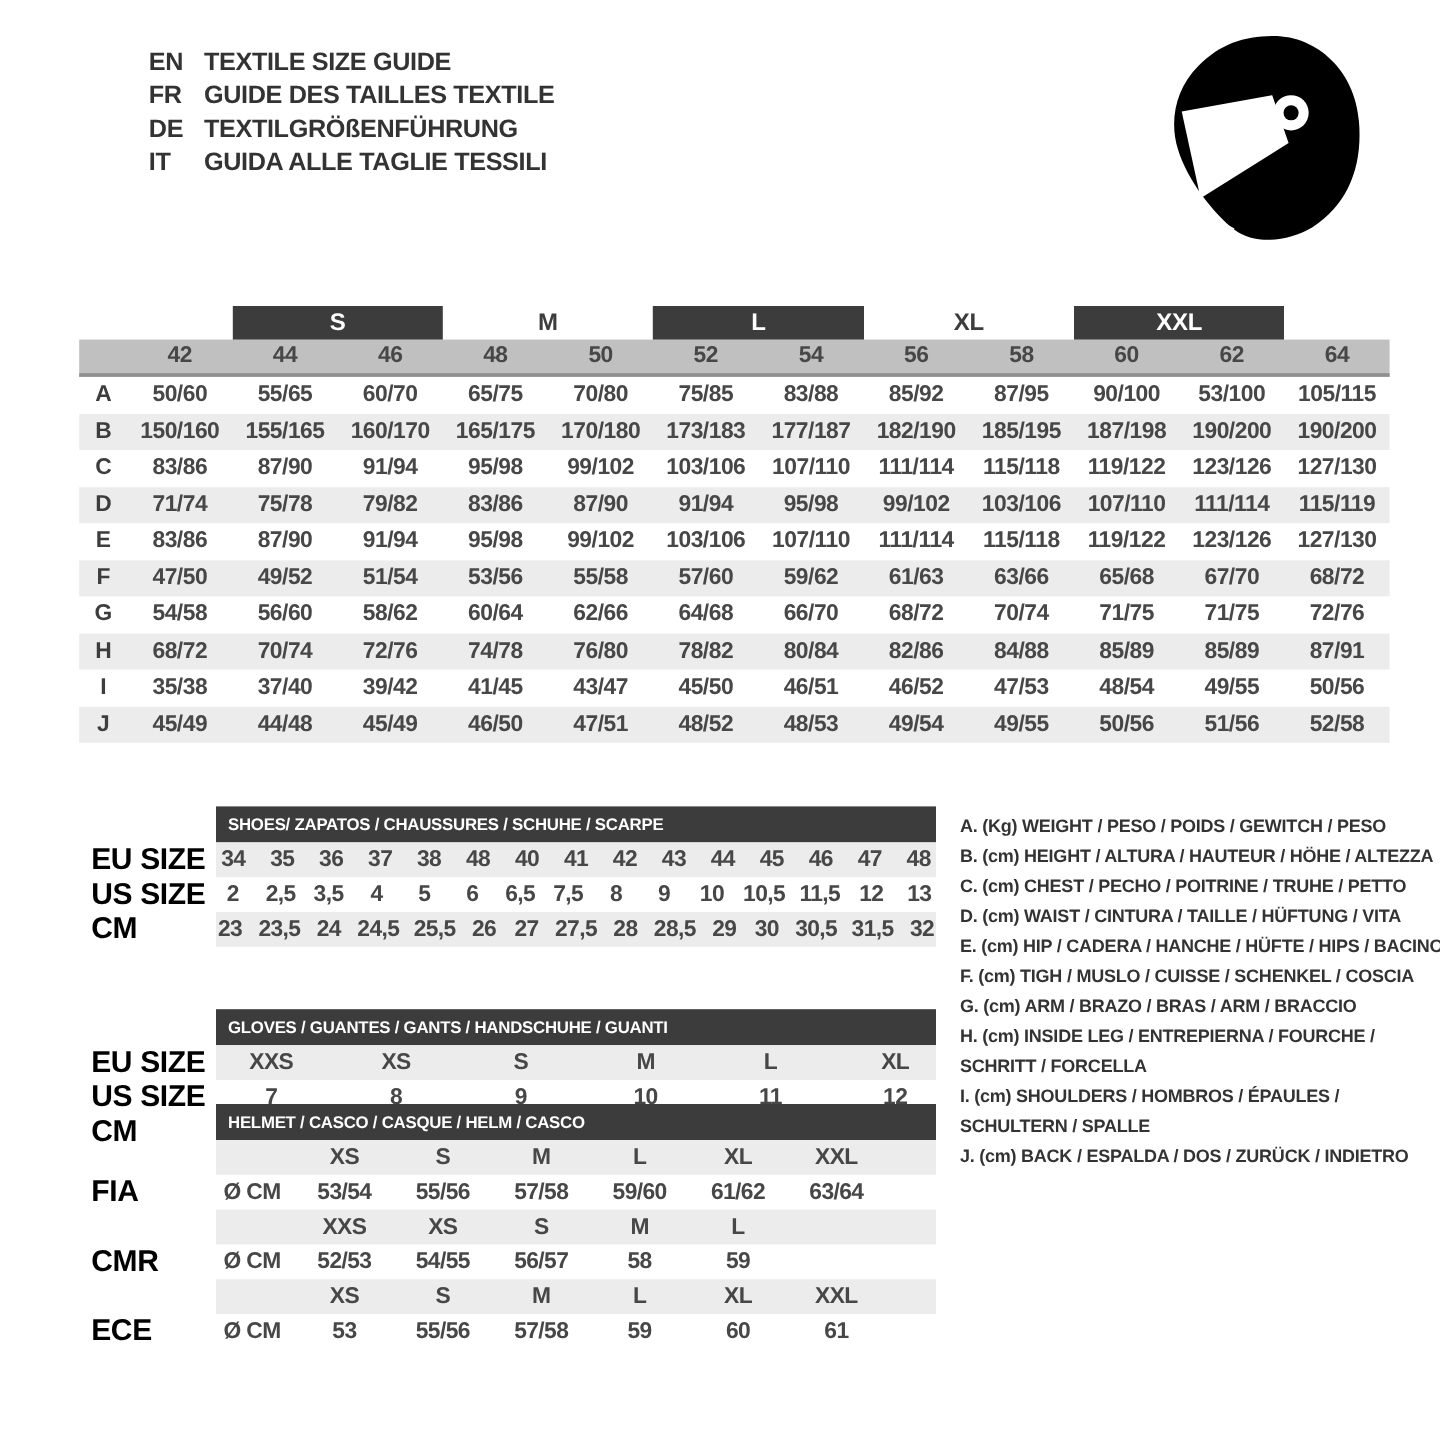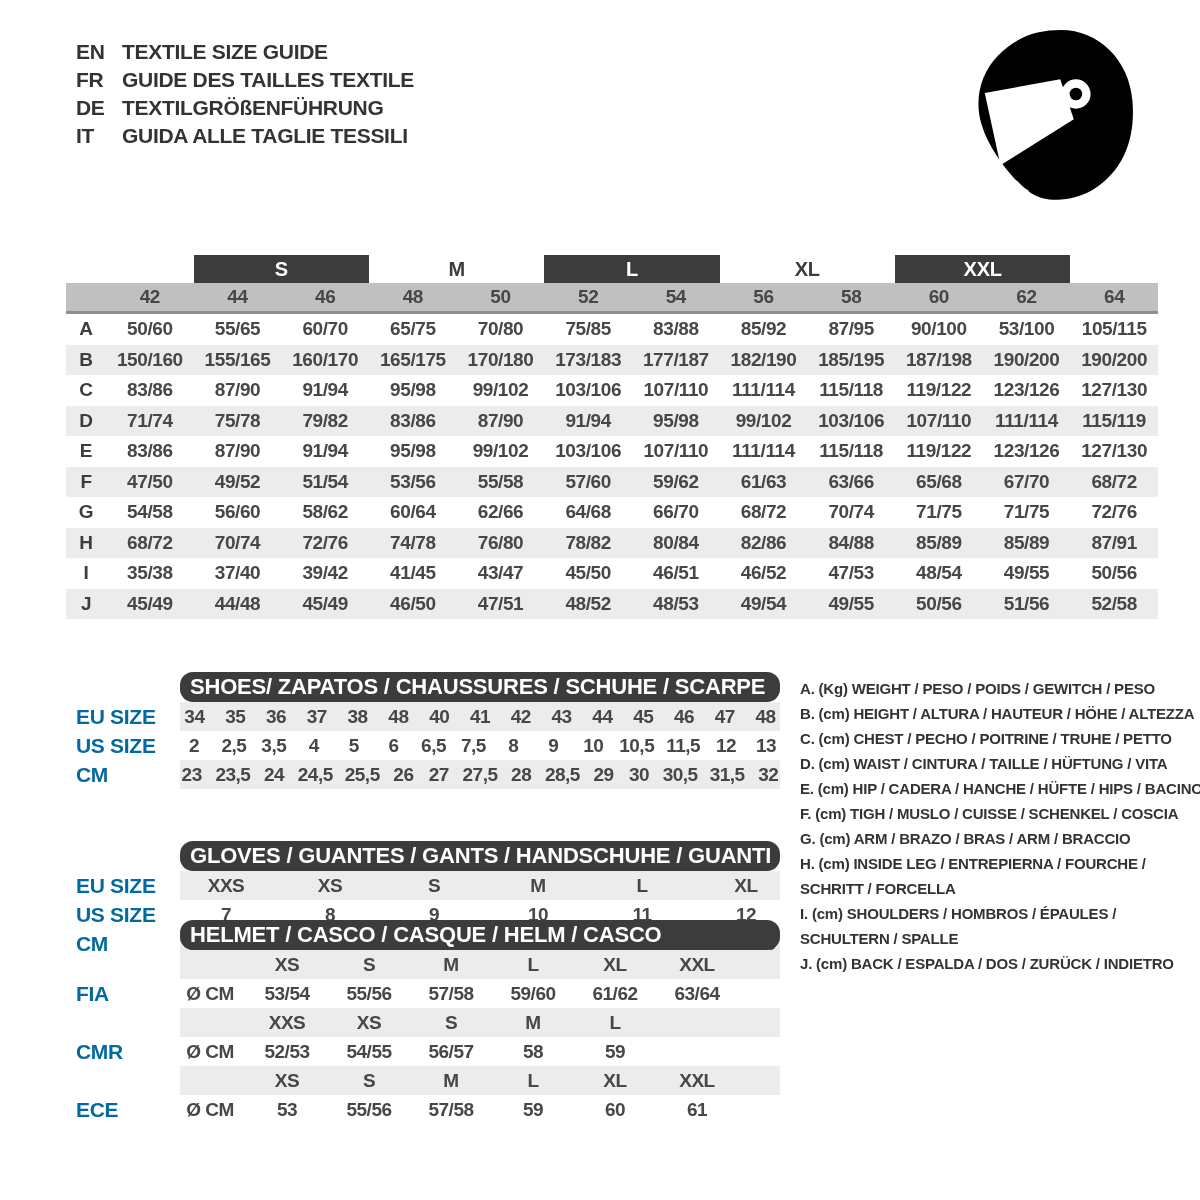--- a/index.html
+++ b/index.html
@@ -4,44 +4,44 @@
 <style>
   :root{
     --dark:#3c3c3c; --band:#c0c0c0; --stripe:#ececec; --ink:#333333; --body:#474747;
   }
   html,body{margin:0;padding:0;background:#ffffff;}
   body{width:1200px;height:1200px;font-family:"Liberation Sans",sans-serif;font-weight:bold;color:var(--body);}
   .page{position:relative;width:1200px;height:1200px;overflow:hidden;background:#fff;}
 
   
   .langs{position:absolute;left:76px;top:38px;}
-  .lang-row{display:flex;height:28px;align-items:center;font-size:21px;color:var(--ink);letter-spacing:-0.3px;}
+  .lang-row{display:flex;height:28px;align-items:center;font-size:21px;color:var(--ink);letter-spacing:-0.3px;margin-left:48px;}
   .lang-code{width:46px;}
 
   
   .helmet-icon{position:absolute;left:972px;top:28px;}
 
   
   .main-table{position:absolute;left:66px;top:255px;width:1092px;}
   .mt-grid{display:grid;grid-template-columns:40px repeat(12,1fr);}
   #mt-header{height:28px;}
   .mt-group{grid-row:1;display:flex;align-items:center;justify-content:center;font-size:20px;color:#3d3d3d;letter-spacing:-0.2px;}
   .mt-group.dark{background:var(--dark);color:#ffffff;}
   #mt-band{height:28px;background:var(--band);border-bottom:3px solid #8f8f8f;}
   .mt-row{height:30.5px;}
   .mt-row.alt{background:var(--stripe);}
   .mt-cell{display:flex;align-items:center;justify-content:center;font-size:19px;letter-spacing:-0.4px;}
   .mt-letter{color:#3d3d3d;}
 
   
   .sub{position:absolute;left:66px;width:714px;}
   #shoes{top:672px;} #gloves{top:805px;margin-top:36px;} #helmet{top:920px;}
-  .bar{margin-left:114px;width:600px;height:30px;background:var(--dark);color:#fff;display:flex;align-items:center;padding-left:10px;box-sizing:border-box;font-size:22px;letter-spacing:-0.2px;white-space:nowrap;border-radius:13px;}
+  .bar{margin-left:114px;width:600px;height:30px;background:var(--dark);color:#fff;display:flex;align-items:center;padding-left:10px;box-sizing:border-box;font-size:14px;letter-spacing:-0.2px;white-space:nowrap;}
   .st-row{display:flex;height:29px;}
-  .st-label{width:114px;display:flex;align-items:center;padding-left:10px;box-sizing:border-box;font-size:21px;color:#0369a1;letter-spacing:-0.3px;}
+  .st-label{width:114px;display:flex;align-items:center;padding-left:10px;box-sizing:border-box;font-size:25px;color:#000000;letter-spacing:-0.3px;}
   .st-vals{width:600px;display:grid;gap:12px;}
   .st-vals.shaded{background:var(--stripe);}
   .sh{grid-template-columns:repeat(15,1fr);}
   .gl{grid-template-columns:repeat(6,92px) 1fr;}
   .hm{grid-template-columns:60px repeat(6,70px) 1fr;}
   .st-cell{display:flex;align-items:center;justify-content:center;font-size:19px;letter-spacing:-0.5px;}
 
   
   .legend{position:absolute;left:800px;top:676px;}
   .legend-line{font-size:15px;line-height:25px;white-space:nowrap;color:var(--ink);letter-spacing:-0.2px;}

